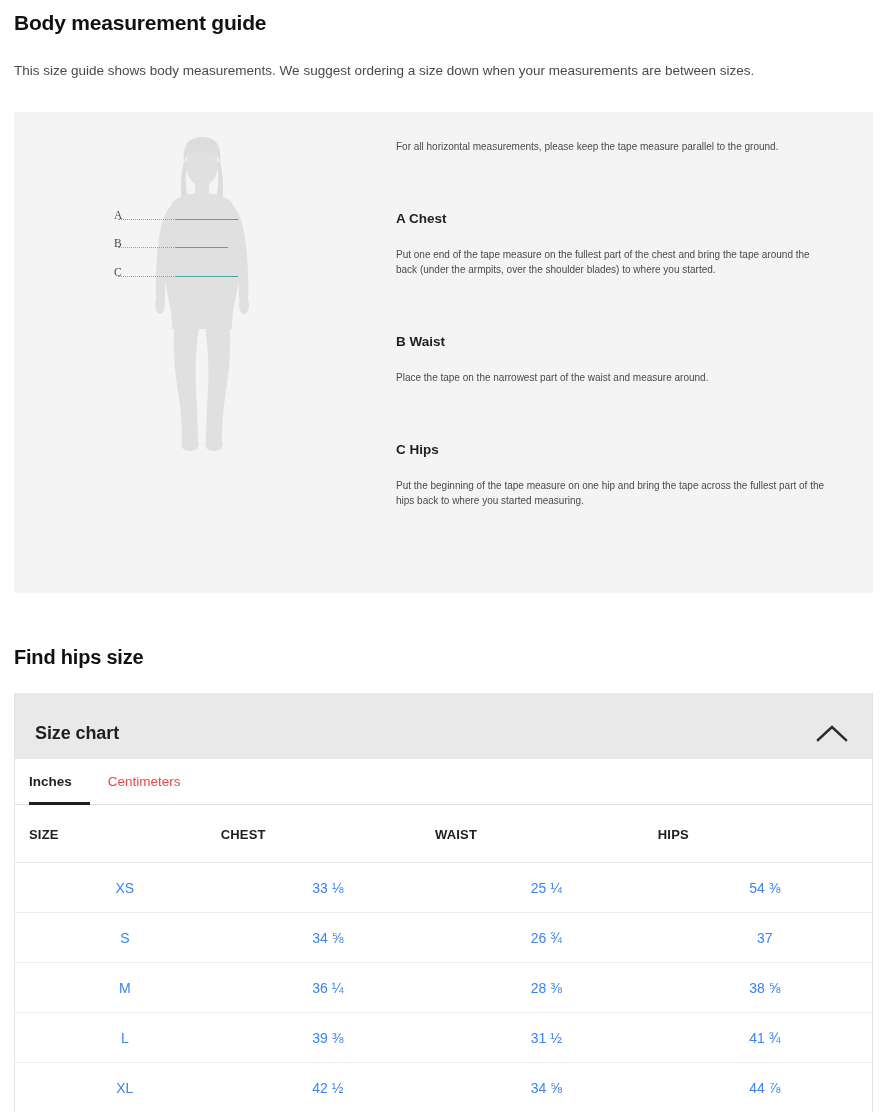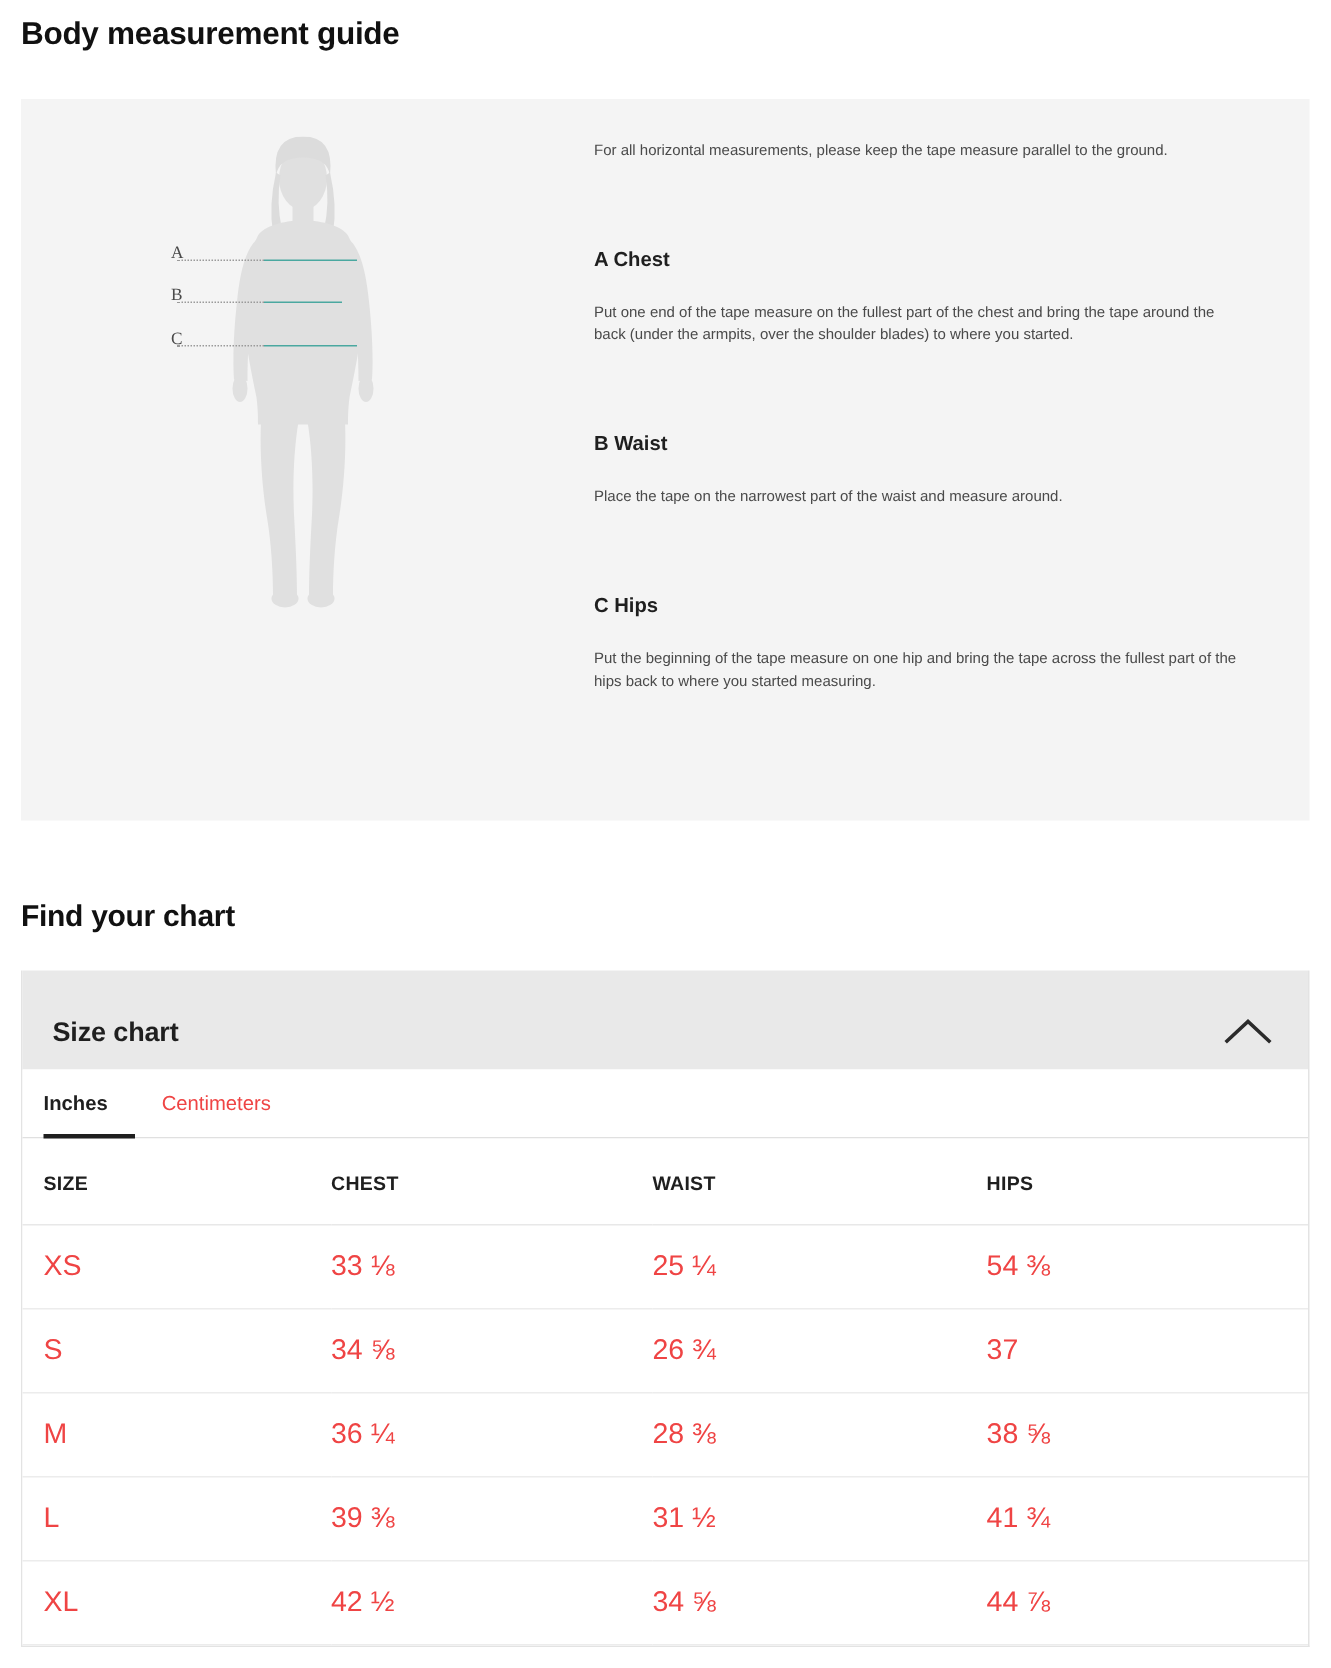--- a/index.html
+++ b/index.html
@@ -161,38 +161,39 @@
   table.size-table th {
     text-align: left;
     font-size: 13px;
     font-weight: bold;
     color: #1f1f1f;
     padding: 22px 0 20px 0;
     border-bottom: 1px solid #e8e8e8;
     letter-spacing: 0.2px;
   }
   table.size-table td {
-    text-align: left;
-    font-size: 19px;
-    color: #ef4444;
+    text-align: center;
+    font-size: 14px;
+    color: #3b82f6;
     padding: 17px 0 16px 0;
     border-bottom: 1px solid #ececec;
   }
   table.size-table th:nth-child(1), table.size-table td:nth-child(1) { width: 24%; padding-left: 14px; }
   table.size-table th:nth-child(2), table.size-table td:nth-child(2) { width: 25%; }
   table.size-table th:nth-child(3), table.size-table td:nth-child(3) { width: 26%; }
   table.size-table th:nth-child(4), table.size-table td:nth-child(4) { width: 25%; }
 </style>
 </head>
 <body>
 
 <div class="page">
 
   <h1 class="guide-title">Body measurement guide</h1>
 
+  <p class="guide-intro">This size guide shows body measurements. We suggest ordering a size down when your measurements are between sizes.</p>
 
   <div class="guide-panel">
 
     <div class="figure-col">
       <div class="figure-wrap">
         <svg width="200" height="320" viewBox="0 0 200 320" aria-hidden="true">
           <g fill="#e0e0e0">
 
             <ellipse cx="100" cy="28" rx="16" ry="21"></ellipse>
 
@@ -252,21 +253,21 @@
       <p class="sec-body">Put one end of the tape measure on the fullest part of the chest and bring the tape around the back (under the armpits, over the shoulder blades) to where you started.</p>
 
       <div class="sec-head">B Waist</div>
       <p class="sec-body">Place the tape on the narrowest part of the waist and measure around.</p>
 
       <div class="sec-head">C Hips</div>
       <p class="sec-body">Put the beginning of the tape measure on one hip and bring the tape across the fullest part of the hips back to where you started measuring.</p>
     </div>
   </div>
 
-  <h2 class="find-title">Find your chart</h2>
+  <h2 class="find-title">Find hips size</h2>
 
   <div class="chart-card">
 
     <div class="chart-header">
       <h3>Size chart</h3>
       <span class="chevron">
         <svg width="34" height="22" viewBox="0 0 34 22" aria-hidden="true">
           <polyline points="3,17 17,4 31,17" fill="none" stroke="#2b2b2b" stroke-width="2.4" stroke-linecap="square"></polyline>
         </svg>
       </span>

